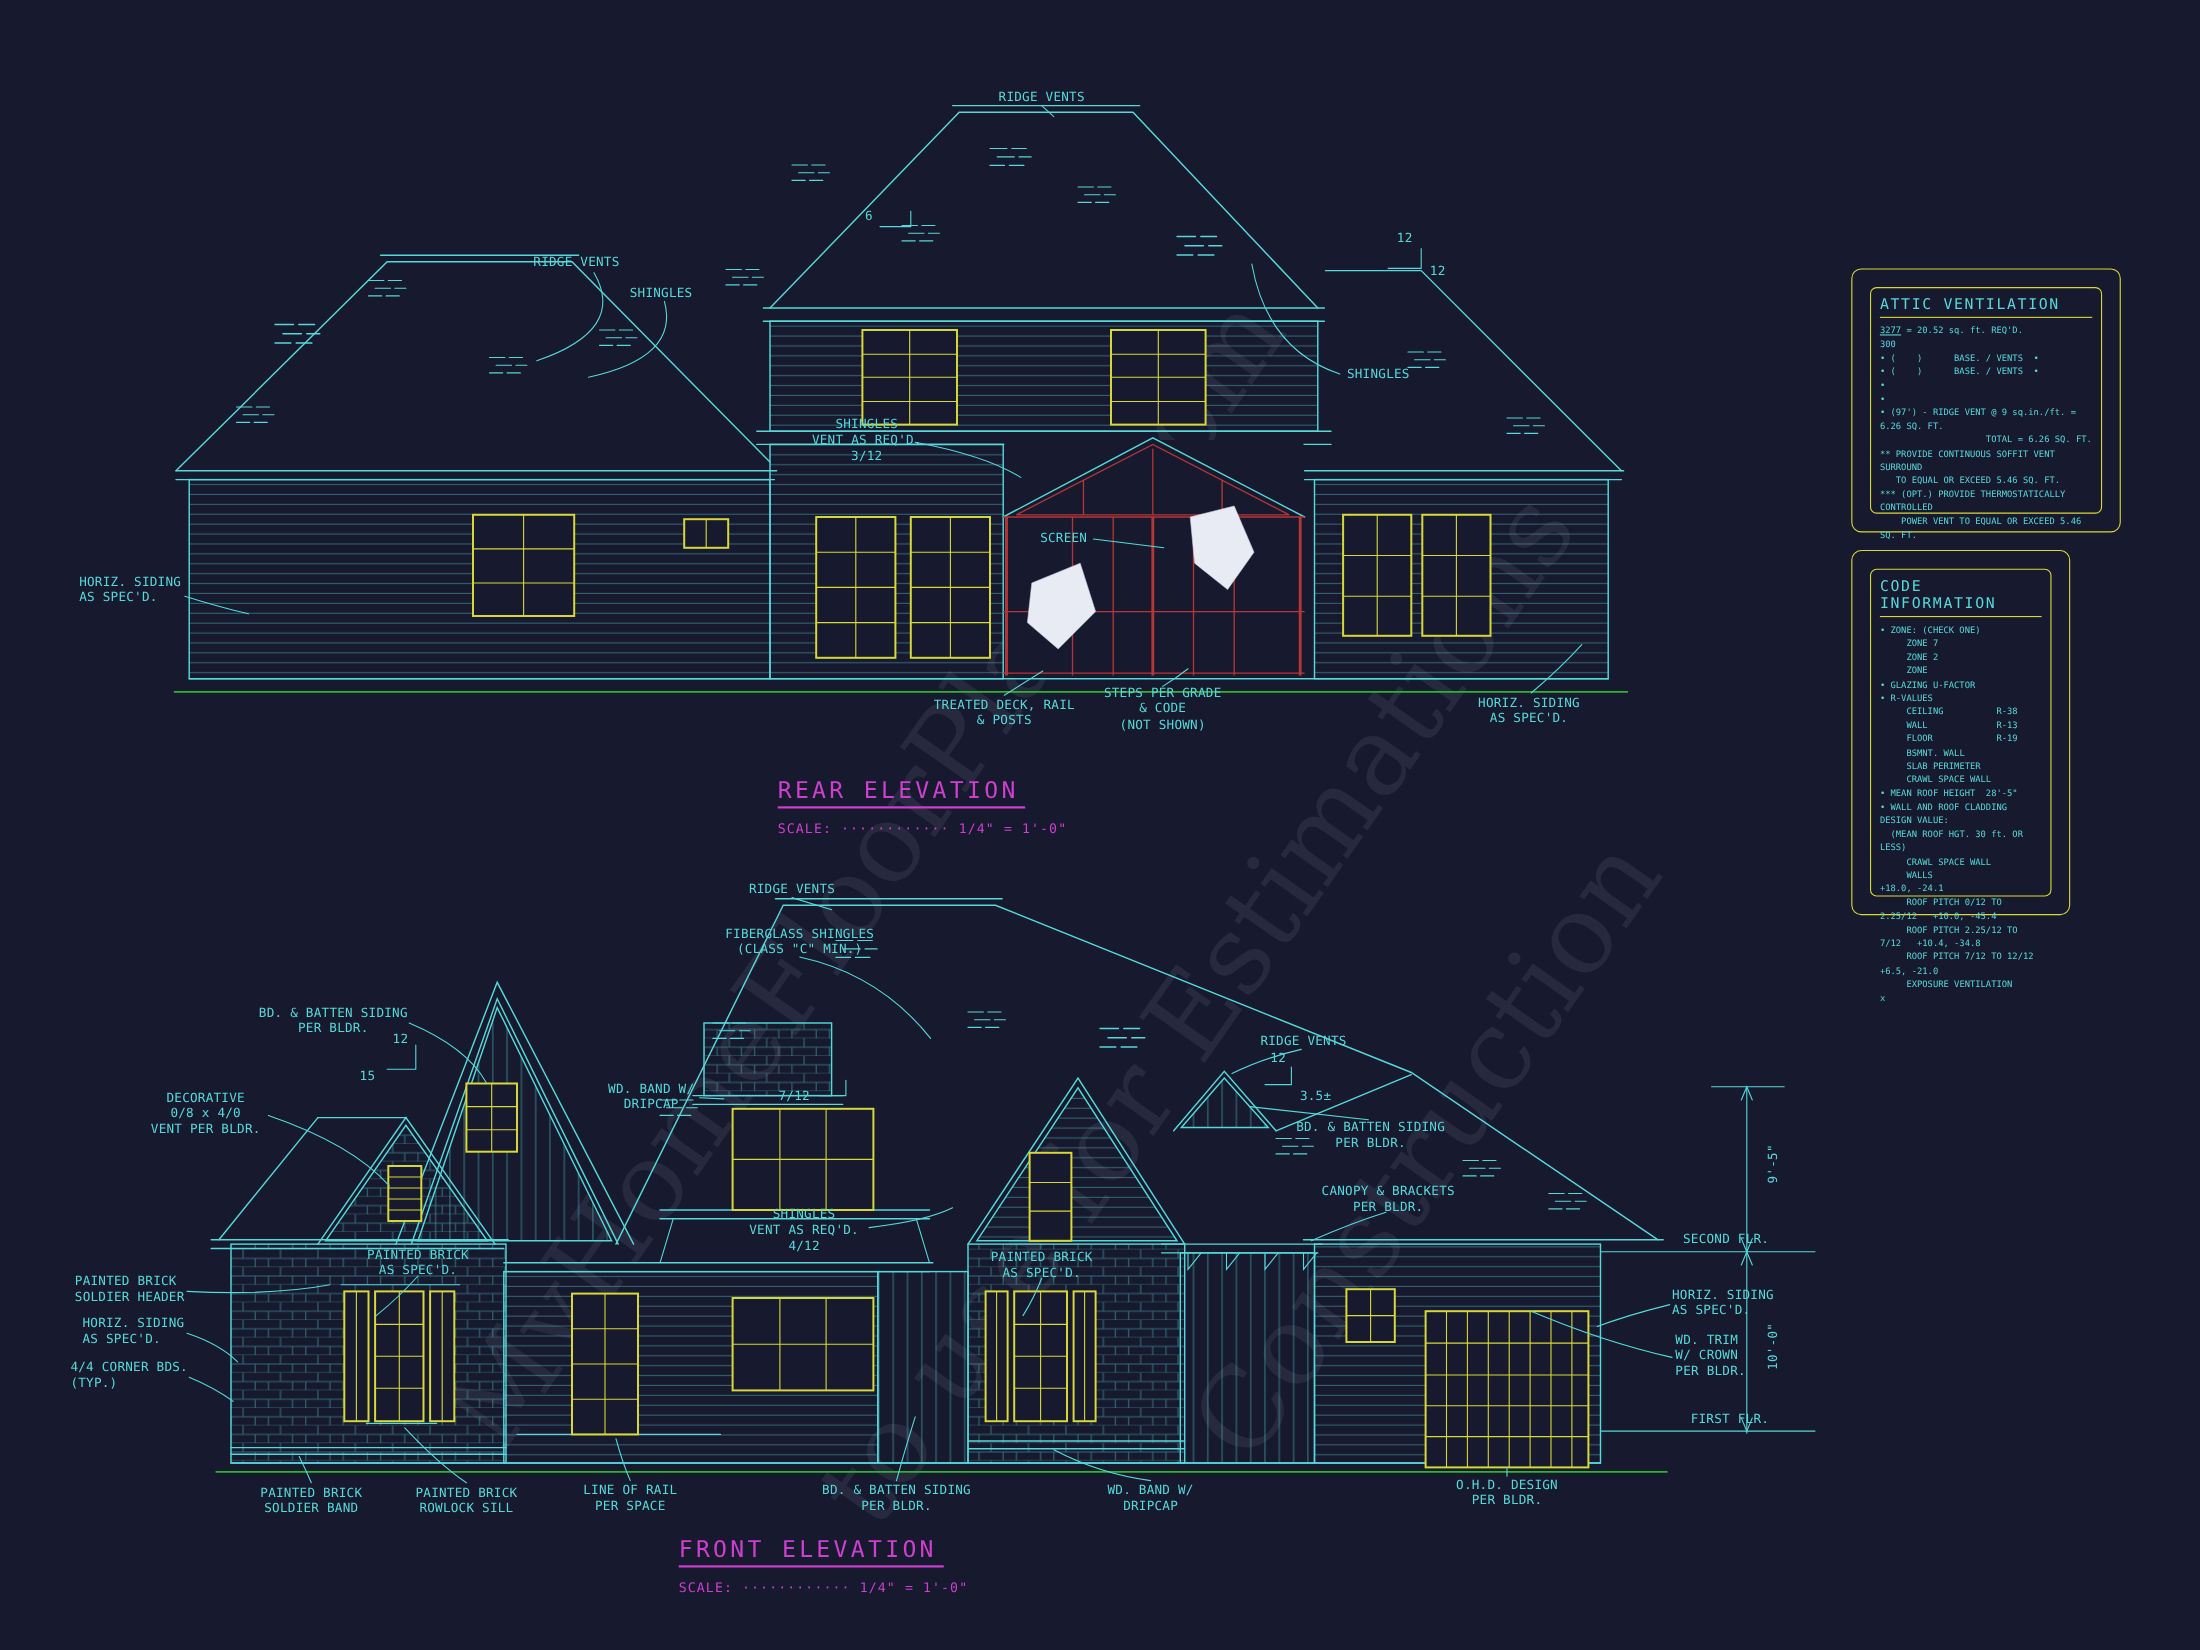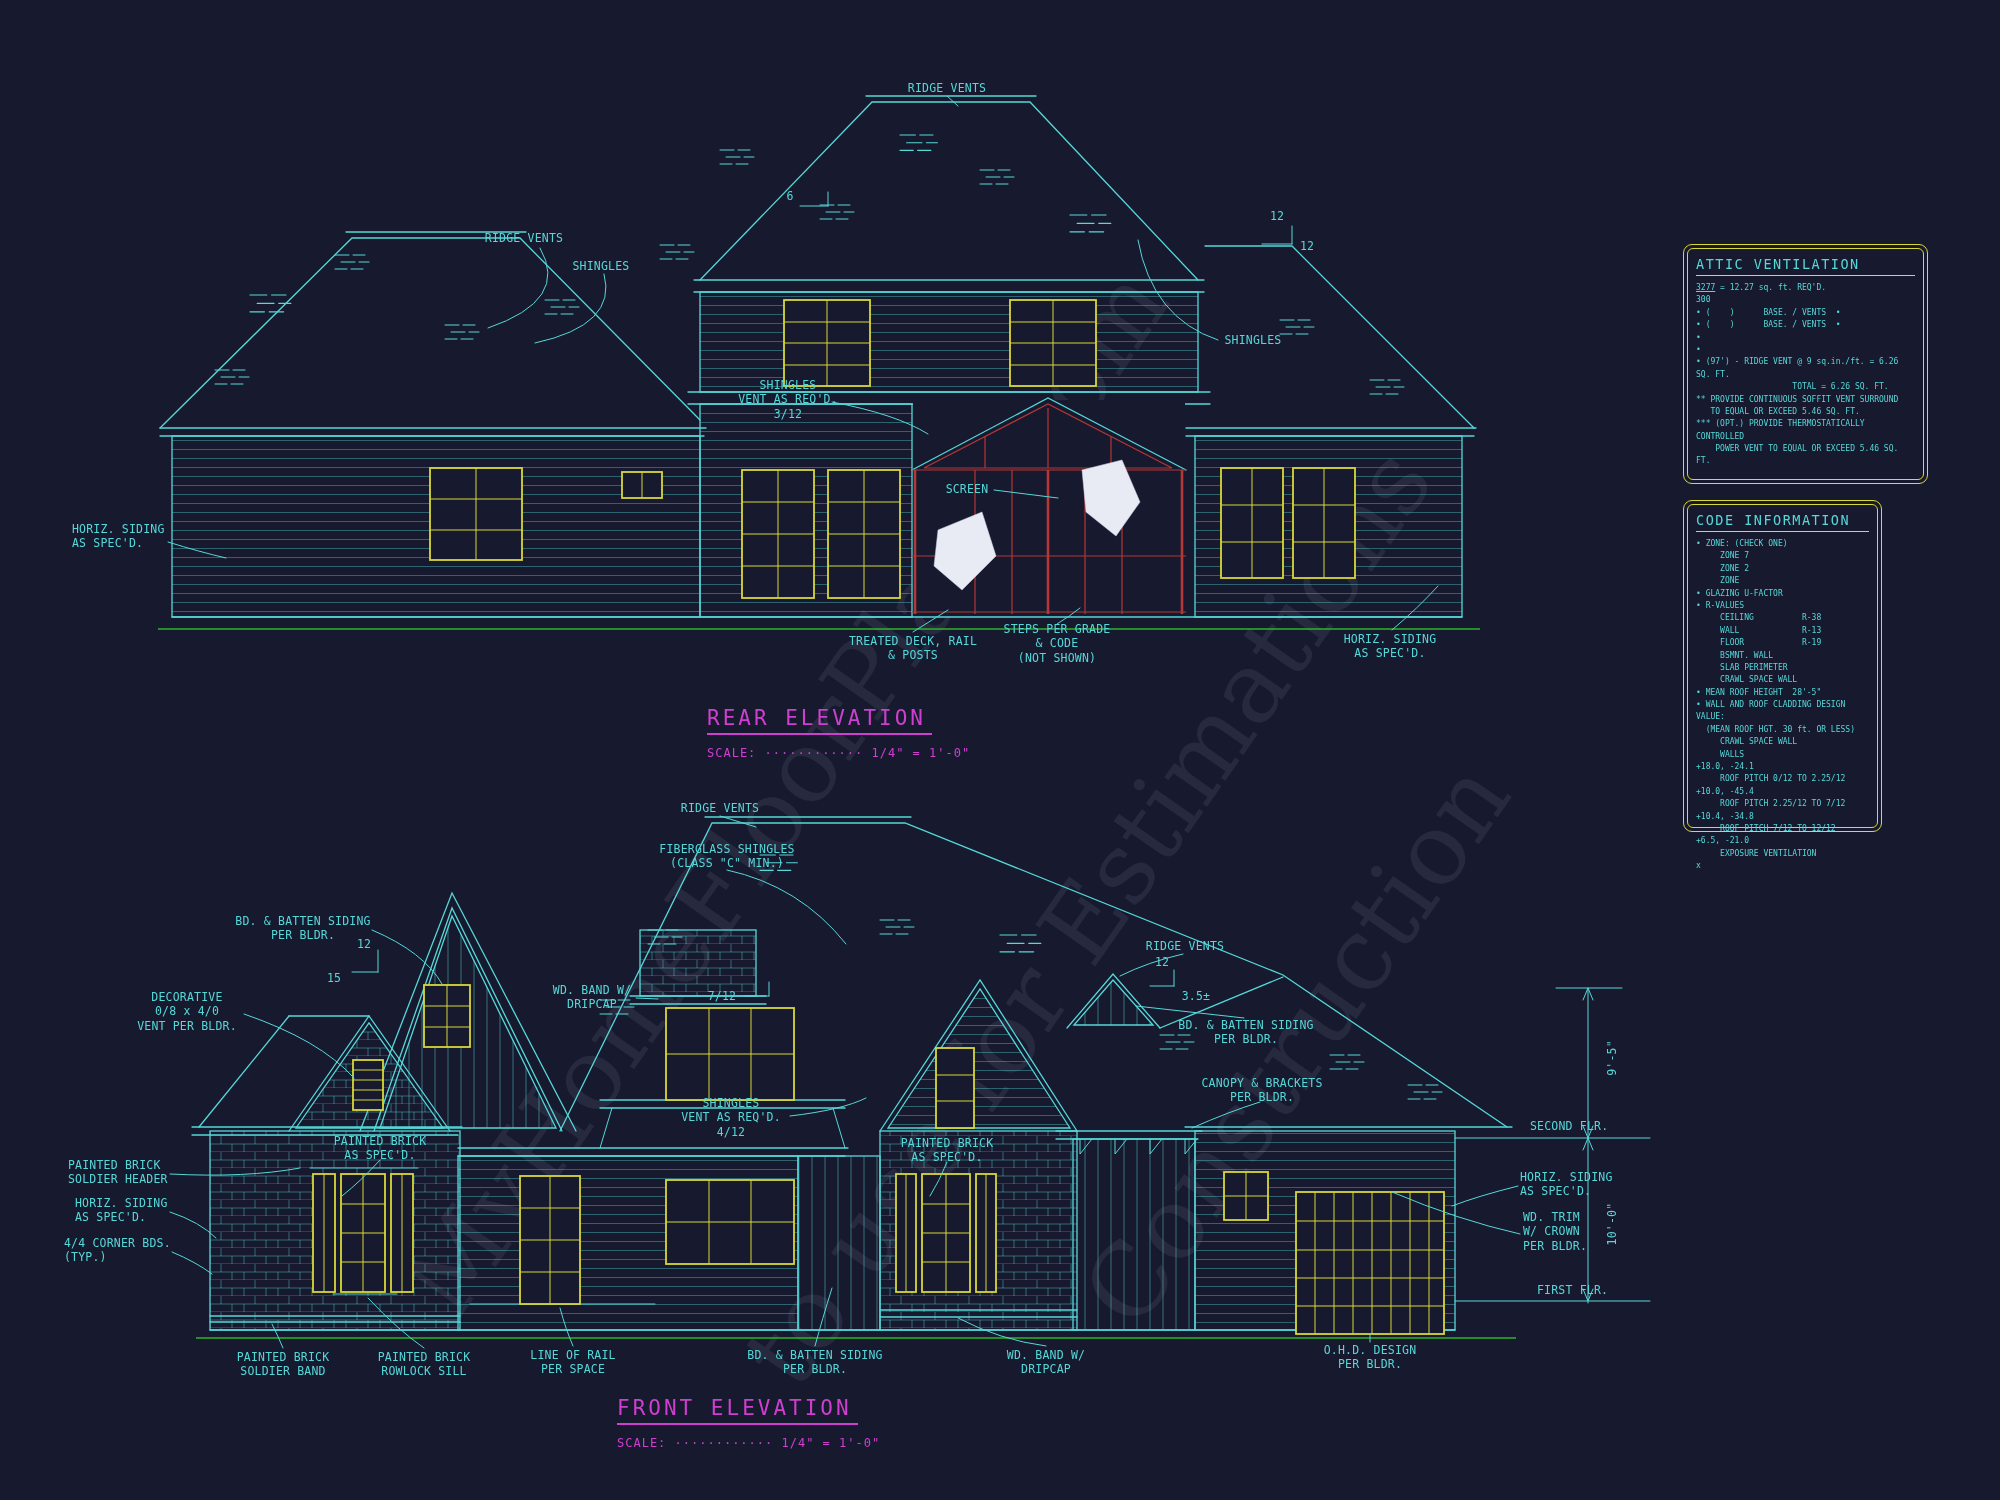--- a/index.html
+++ b/index.html
@@ -26,21 +26,21 @@
   .lbl.la  { transform:translate(0,-50%); text-align:left; }
   .lbl.rot { transform:translate(-50%,-50%) rotate(-90deg); white-space:nowrap; }
 
   .title { position:absolute; color:#cf3fcf; font-size:21px; letter-spacing:3px; display:inline-block;
            border-bottom:2px solid #cf3fcf; padding:0 6px 3px 0; }
   .scale { position:absolute; color:#cf3fcf; font-size:12px; letter-spacing:1px; }
 
   .wm { position:absolute; color:rgba(205,212,240,0.085); font-family:"DejaVu Serif", serif;
         font-size:100px; white-space:nowrap; transform-origin:0 0; pointer-events:none; }
 
-  .panel { position:absolute; border:1.6px solid #d8d838; border-radius:9px; padding:3px; }
+  .panel { position:absolute; border:1.6px solid #d8d838; border-radius:9px; padding:16px; }
   .panel-in { border:1px solid #d8d838; border-radius:6px; padding:7px 8px; height:100%; }
   .panel-title { color:#56d8d8; font-size:13.5px; letter-spacing:1.5px; border-bottom:1.4px solid #d8d838;
                  padding-bottom:3px; margin-bottom:6px; }
   .pline { color:#56d8d8; font-size:8px; line-height:1.55; white-space:pre-wrap; }
   .u { text-decoration:underline; }
 </style>
 </head>
 <body>
 
 <div class="canvas">
@@ -394,21 +394,21 @@
 DRIPCAP</div>
   <div class="lbl" style="left:1370px;top:1357px">O.H.D. DESIGN
 PER BLDR.</div>
 
   <div class="title" style="left:617px;top:1396px">FRONT ELEVATION</div>
   <div class="scale" style="left:617px;top:1436px">SCALE: ············ 1/4" = 1'-0"</div>
 
   <div class="panel" style="left:1683px;top:244px;width:245px;height:240px">
     <div class="panel-in">
       <div class="panel-title">ATTIC VENTILATION</div>
-      <div class="pline"><span class="u">3277</span> <span>= 12.27 sq. ft. REQ'D.</span></div>
+      <div class="pline"><span class="u">3277</span> <span>= 20.52 sq. ft. REQ'D.</span></div>
       <div class="pline">300</div>
       <div class="pline">• (    )      BASE. / VENTS  •</div>
       <div class="pline">• (    )      BASE. / VENTS  •</div>
       <div class="pline">•</div>
       <div class="pline">•</div>
       <div class="pline">• (97') - RIDGE VENT @ 9 sq.in./ft. = 6.26 SQ. FT.</div>
       <div class="pline">                    TOTAL = 6.26 SQ. FT.</div>
       <div class="pline">** PROVIDE CONTINUOUS SOFFIT VENT SURROUND
    TO EQUAL OR EXCEED 5.46 SQ. FT.</div>
       <div class="pline">*** (OPT.) PROVIDE THERMOSTATICALLY CONTROLLED

